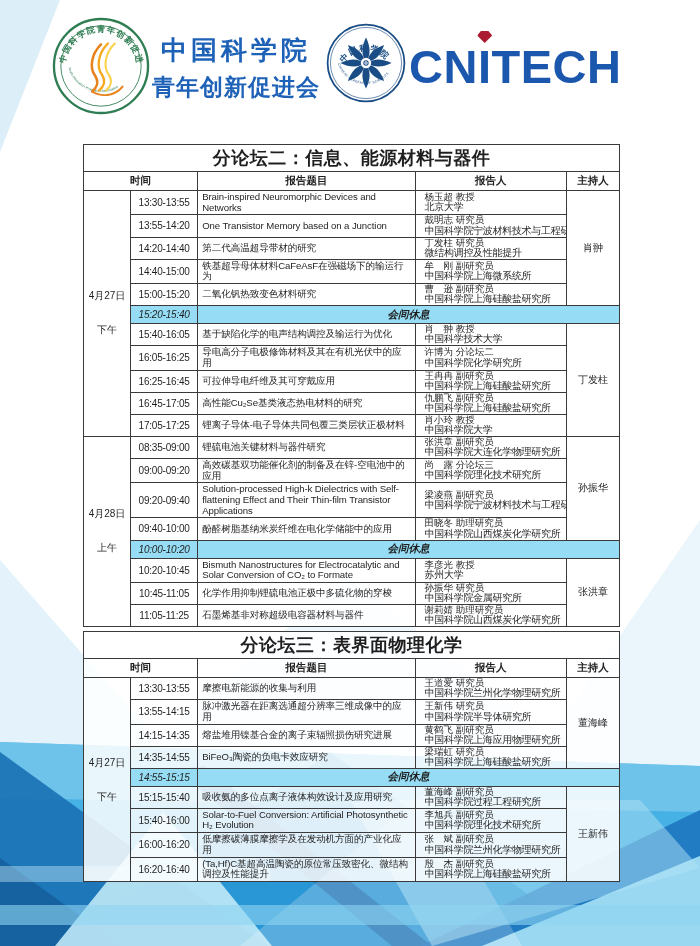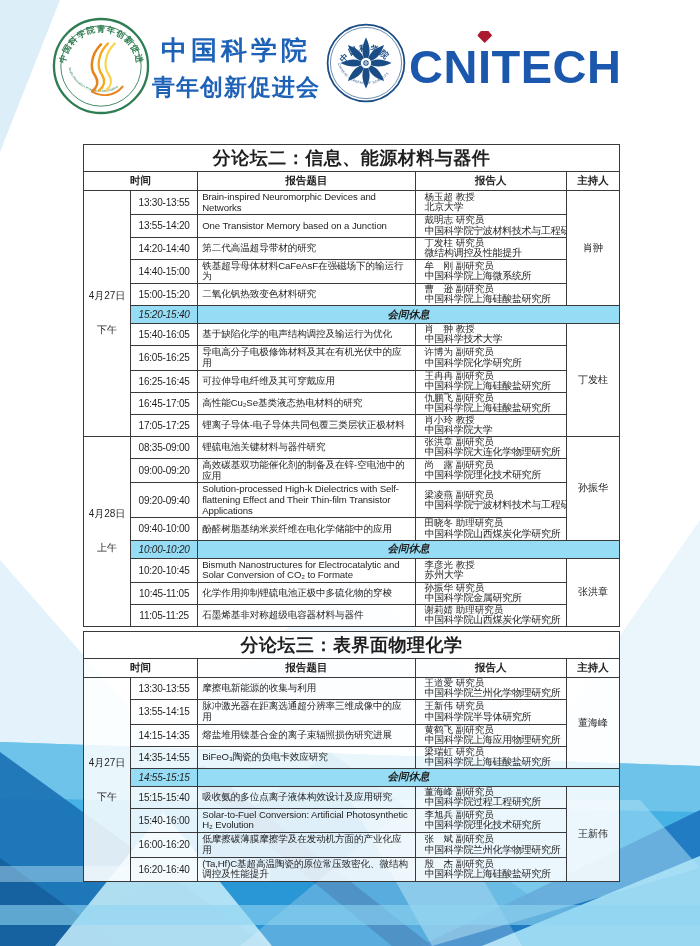--- a/index.html
+++ b/index.html
@@ -199,21 +199,21 @@
             <td class="c-speaker">
               <div class="sp-name">肖　翀 教授</div>
               <div class="sp-affil">中国科学技术大学</div>
             </td>
             <td class="c-chair" rowspan="5">丁发柱</td>
           </tr>
           <tr class="talk-row">
             <td class="c-time">16:05-16:25</td>
             <td class="c-title">导电高分子电极修饰材料及其在有机光伏中的应用</td>
             <td class="c-speaker">
-              <div class="sp-name">许博为 副研究员</div>
+              <div class="sp-name">许博为 分论坛二</div>
               <div class="sp-affil">中国科学院化学研究所</div>
             </td>
           </tr>
           <tr class="talk-row">
             <td class="c-time">16:25-16:45</td>
             <td class="c-title">可拉伸导电纤维及其可穿戴应用</td>
             <td class="c-speaker">
               <div class="sp-name">王冉冉 副研究员</div>
               <div class="sp-affil">中国科学院上海硅酸盐研究所</div>
             </td>
@@ -244,21 +244,21 @@
             <td class="c-speaker">
               <div class="sp-name">张洪章 副研究员</div>
               <div class="sp-affil">中国科学院大连化学物理研究所</div>
             </td>
             <td class="c-chair" rowspan="4">孙振华</td>
           </tr>
           <tr class="talk-row">
             <td class="c-time">09:00-09:20</td>
             <td class="c-title">高效碳基双功能催化剂的制备及在锌-空电池中的应用</td>
             <td class="c-speaker">
-              <div class="sp-name">尚　露 副研究员</div>
+              <div class="sp-name">尚　露 分论坛三</div>
               <div class="sp-affil">中国科学院理化技术研究所</div>
             </td>
           </tr>
           <tr class="talk-row">
             <td class="c-time">09:20-09:40</td>
             <td class="c-title">Solution-processed High-k Dielectrics with Self-flattening Effect and Their Thin-film Transistor Applications</td>
             <td class="c-speaker">
               <div class="sp-name">梁凌燕 副研究员</div>
               <div class="sp-affil">中国科学院宁波材料技术与工程研究所</div>
             </td>

